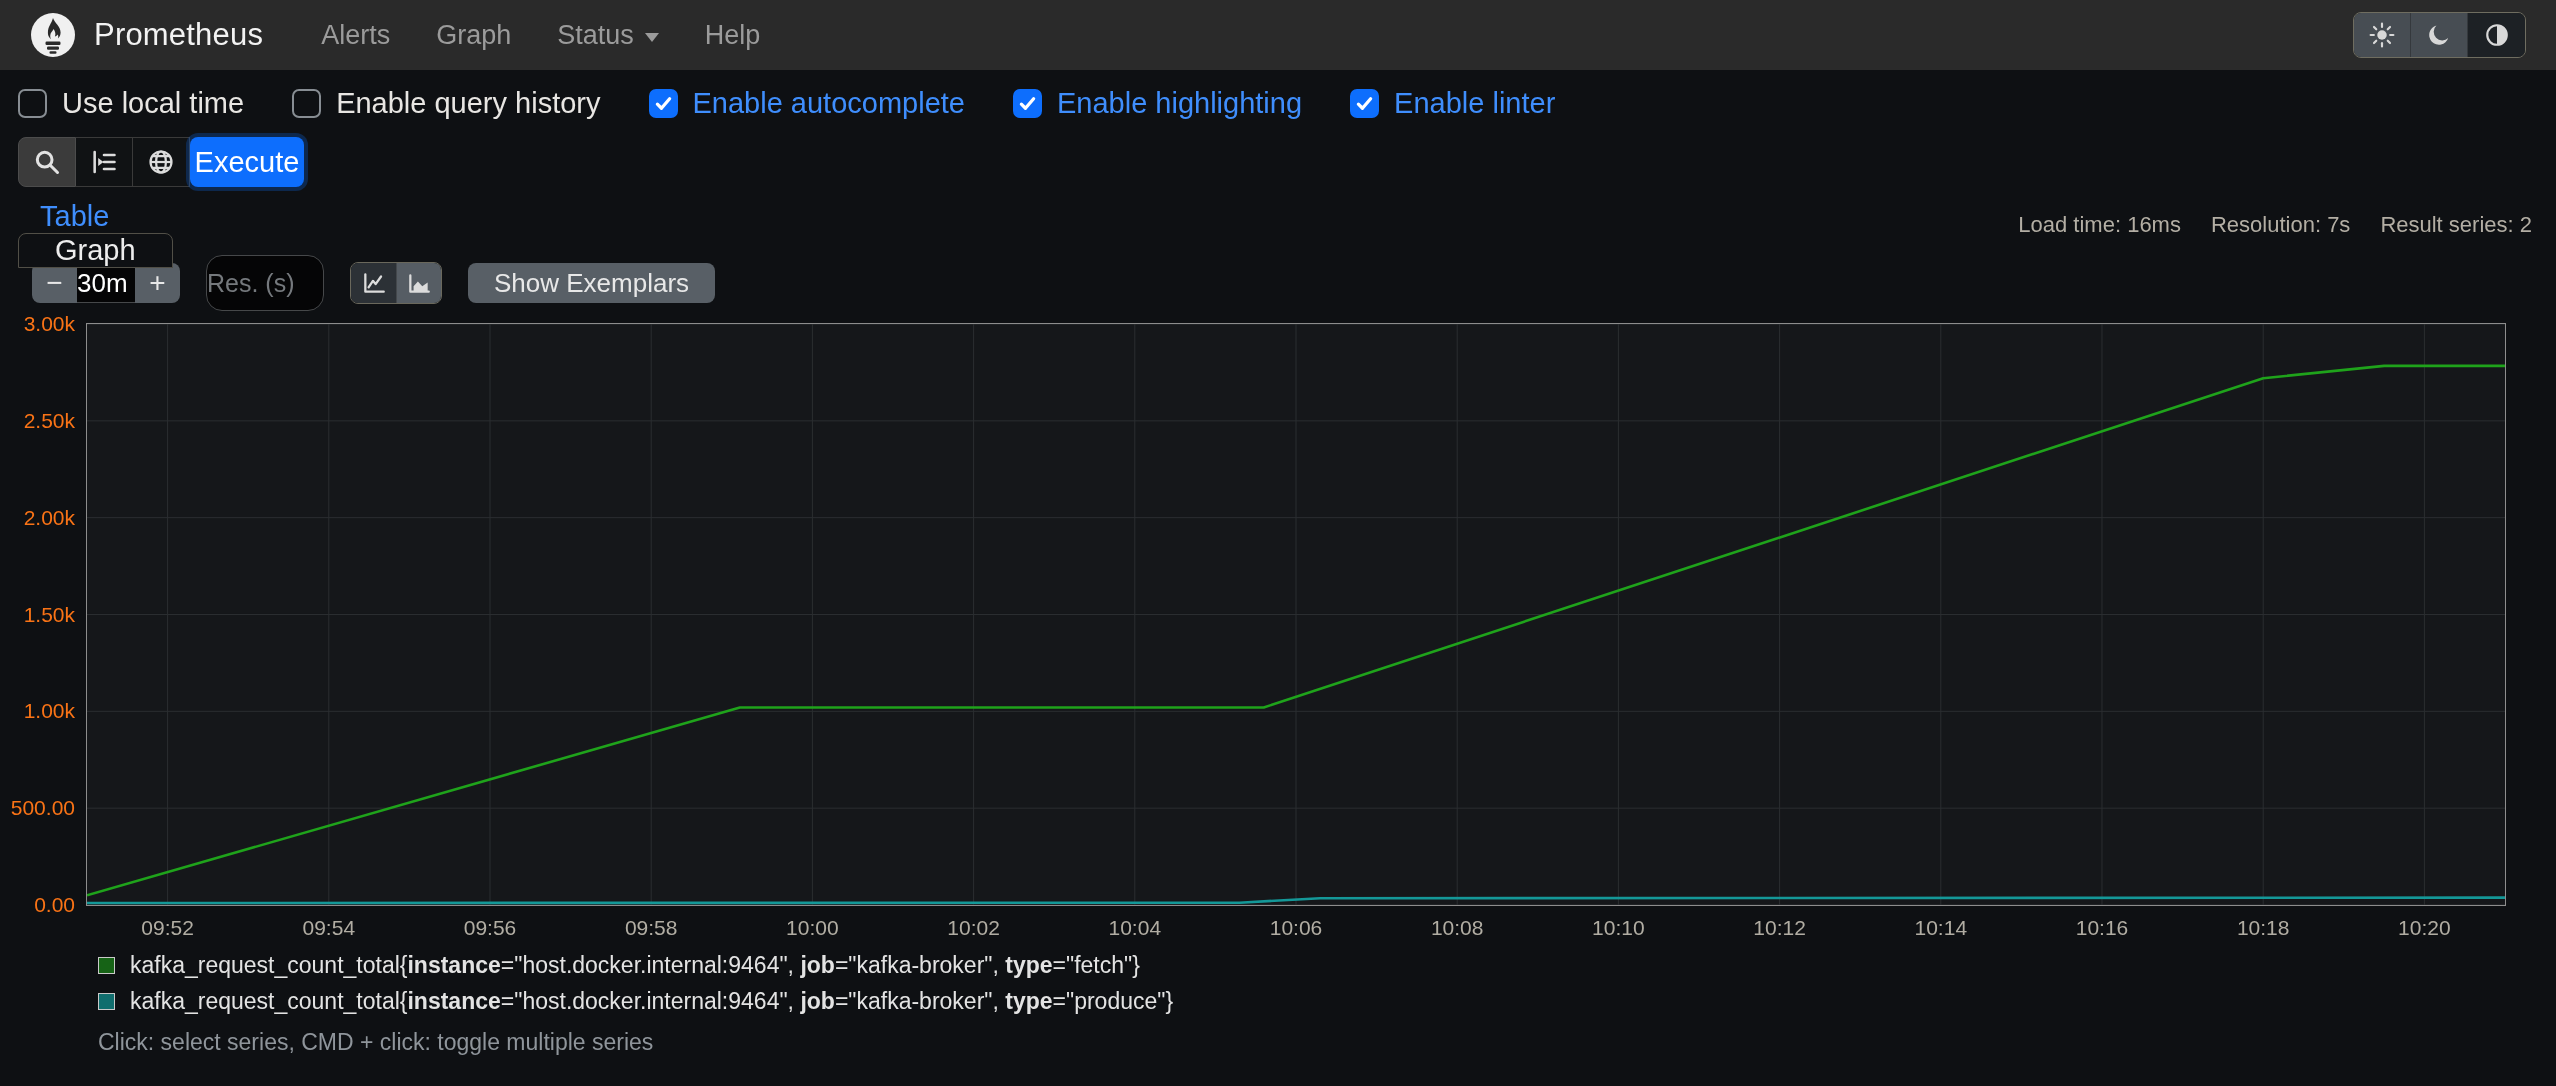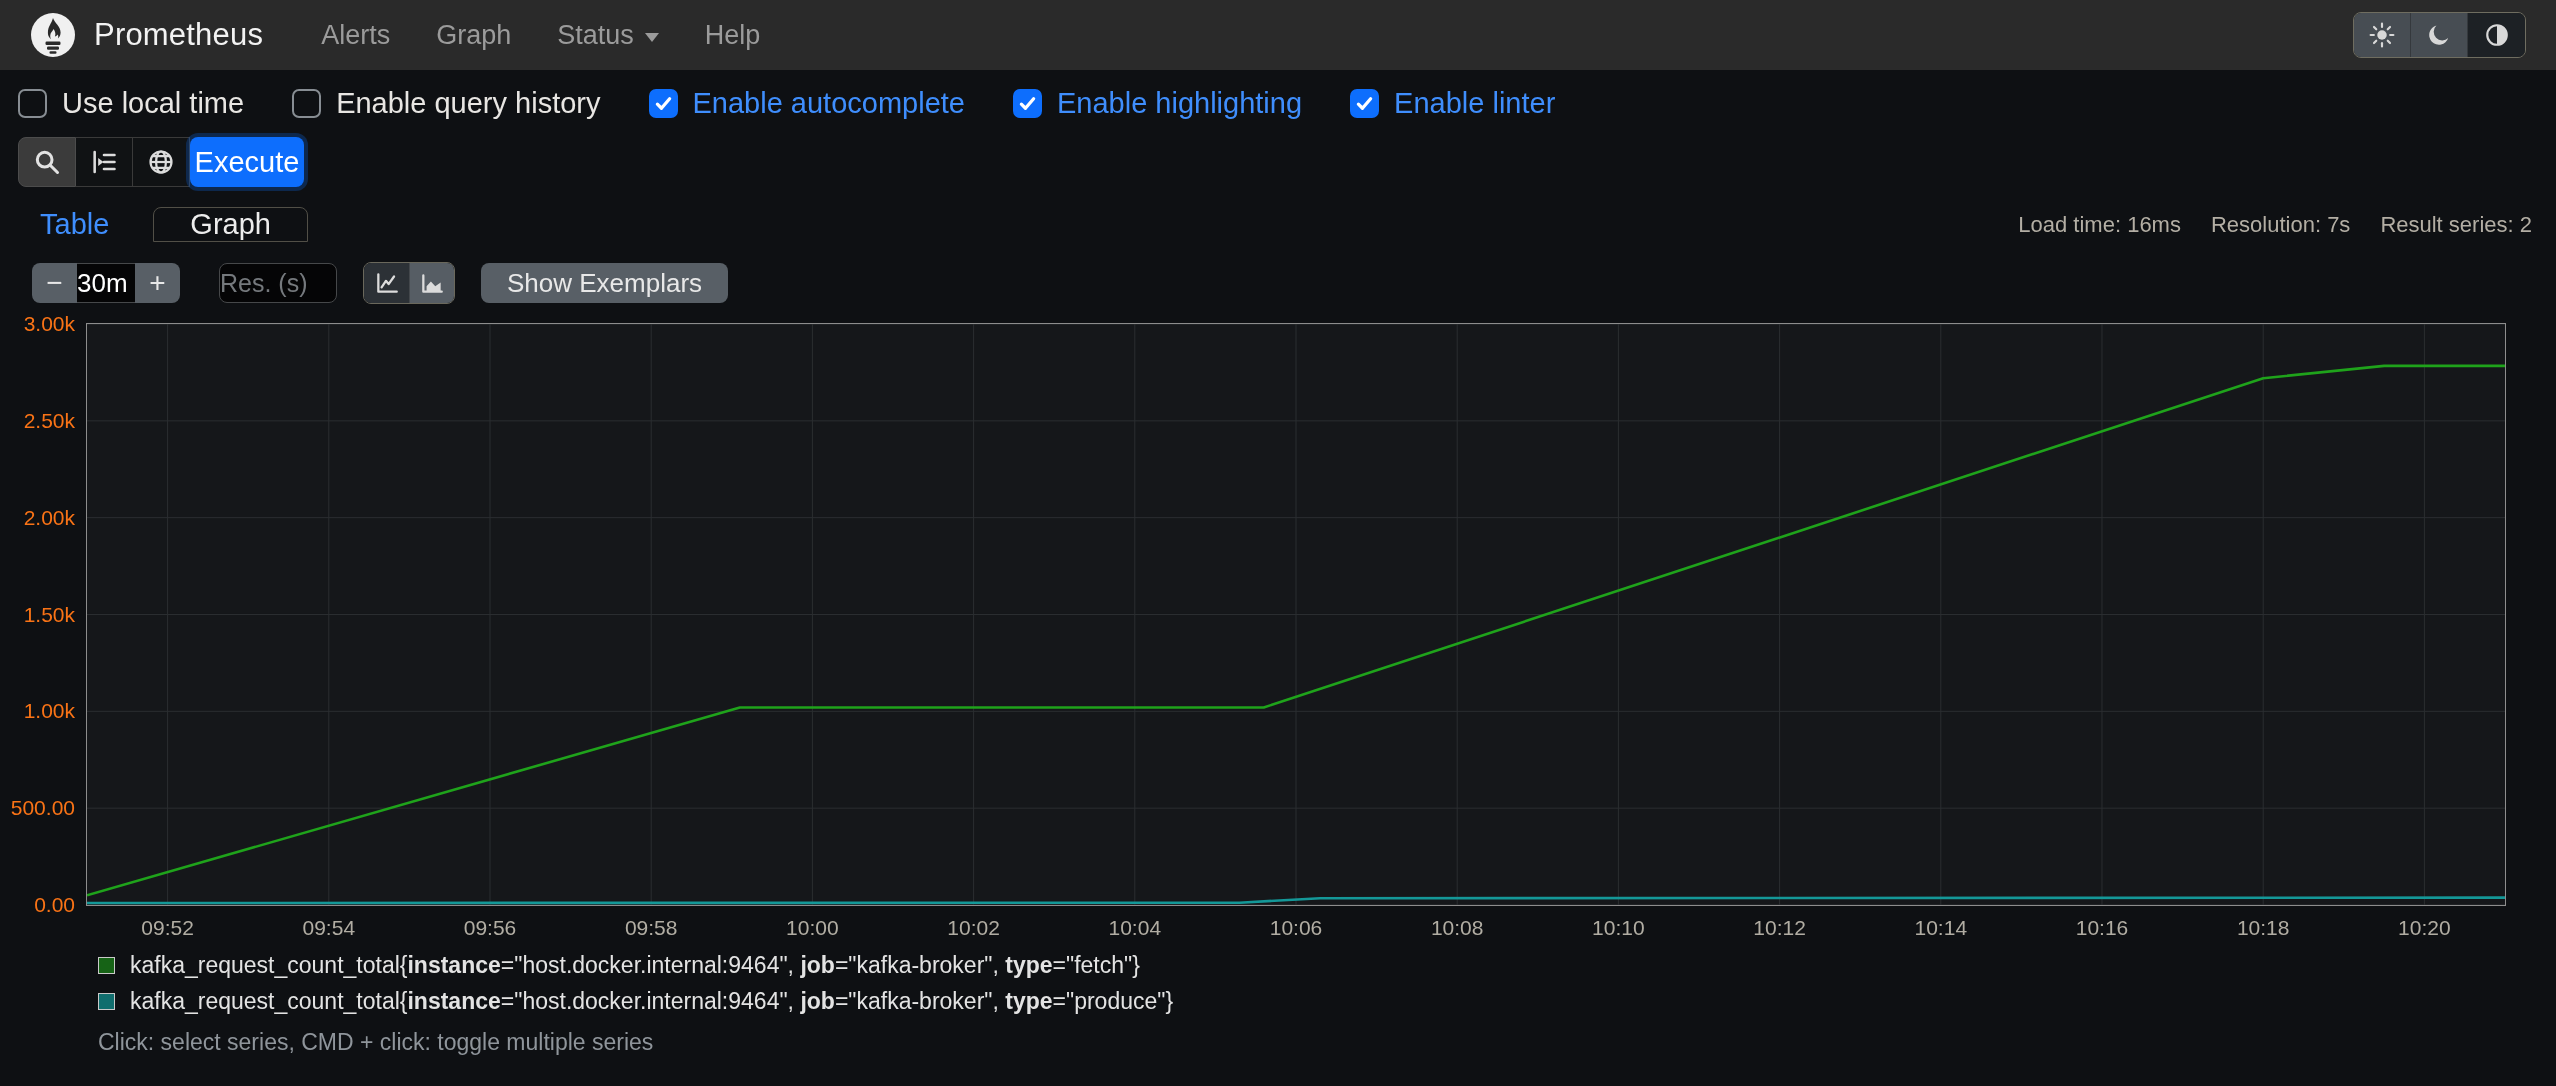--- a/index.html
+++ b/index.html
@@ -35,38 +35,38 @@
   .option.checked .txt { color: #3f8efd; }
 
   
   .query-row { margin: 0 18px; height: 50px; display: flex; align-items: stretch; }
   .q-addon { width: 58px; background: #3b3b3b; border: 1px solid #4c4c4c; border-right: 1px solid #4c4c4c; border-radius: 8px 0 0 8px; display: flex; align-items: center; justify-content: center; }
   .q-input { flex: 1; background: #070708; border: 1px solid #3a3a3a; border-left: none; color: #e9e9e9; font-family: "DejaVu Sans Mono", monospace; font-size: 27px; padding: 0 24px; outline: none; }
   .q-btn { width: 57px; background: #101214; border: 1px solid #3a3a3a; border-left: none; display: flex; align-items: center; justify-content: center; cursor: pointer; }
   .execute-btn { width: 114px; background: #0d6efd; color: #fff; font-size: 29px; border: none; border-radius: 8px; cursor: pointer; box-shadow: 0 0 0 4px rgba(13,110,253,.25); font-family: inherit; }
 
   
-  .tabs-row { margin: 13px 18px 0; height: 49px; display: flex; align-items: center; position: relative; }
+  .tabs-row { margin: 13px 18px 0; height: 49px; display: flex; align-items: flex-start; position: relative; flex-direction: column; }
   .tab-table { color: #3f8efd; font-size: 29px; display: flex; align-items: center; padding: 0 44px 0 22px; cursor: pointer; }
   .tab-graph { border: 1px solid #514f47; border-radius: 8px 8px 0 0; padding: 0 36px; display: flex; align-items: center; font-size: 29px; color: #ededed; cursor: pointer; background: #0e1013; }
   .stats { position: absolute; right: 6px; top: 50%; transform: translateY(-50%); font-size: 22px; color: #b3aea4; display: flex; gap: 30px; }
 
   
   .controls-row { margin: 14px 0 0 32px; display: flex; align-items: center; gap: 26px; height: 40px; }
   .grp { display: flex; height: 40px; align-items: stretch; }
   .btn-gray { background: #585f66; color: #e8e8e8; display: flex; align-items: center; justify-content: center; font-size: 28px; cursor: pointer; border: none; font-family: inherit; }
   .grp > *:first-child { border-radius: 8px 0 0 8px; }
   .grp > *:last-child { border-radius: 0 8px 8px 0; }
   .step-btn { width: 45px; }
   .chev-btn { width: 48px; }
   .inp-dark { background: #050506; border: 1px solid #46484a; color: #fff; text-align: left; font-size: 25px; outline: none; font-family: inherit; }
   .inp-dark::placeholder { color: #75797d; }
   .duration-inp { width: 58px; border-left: none; border-right: none; font-size: 26px; }
   .endtime-inp { width: 238px; border-left: none; border-right: none; }
-  .res-inp { width: 118px; height: 40px; border-radius: 8px; margin-left: 13px; }
+  .res-inp { width: 118px; height: 56px; border-radius: 16px; }
   .chart-type-group { display: flex; height: 42px; border: 1px solid #6a685c; border-radius: 8px; overflow: hidden; }
   .ct-btn { width: 45px; display: flex; align-items: center; justify-content: center; cursor: pointer; background: #565d64; }
   .ct-btn.active { background: #2c3136; }
   .ct-btn + .ct-btn { border-left: 1px solid #44484c; }
   .exemplars-btn { padding: 0 26px; border-radius: 8px; height: 40px; font-size: 26px; }
 
   
   .chart-area { position: relative; margin: 20px 50px 0 86px; height: 583px; border: 1px solid #8d8d8d; background: #15171a; cursor: crosshair; }
   .chart-area svg.plot { position: absolute; left: 0; top: 0; width: 100%; height: 100%; }
   .ylab { position: absolute; right: calc(100% + 12px); transform: translateY(-50%); font-size: 21px; color: #f97316; white-space: nowrap; }

